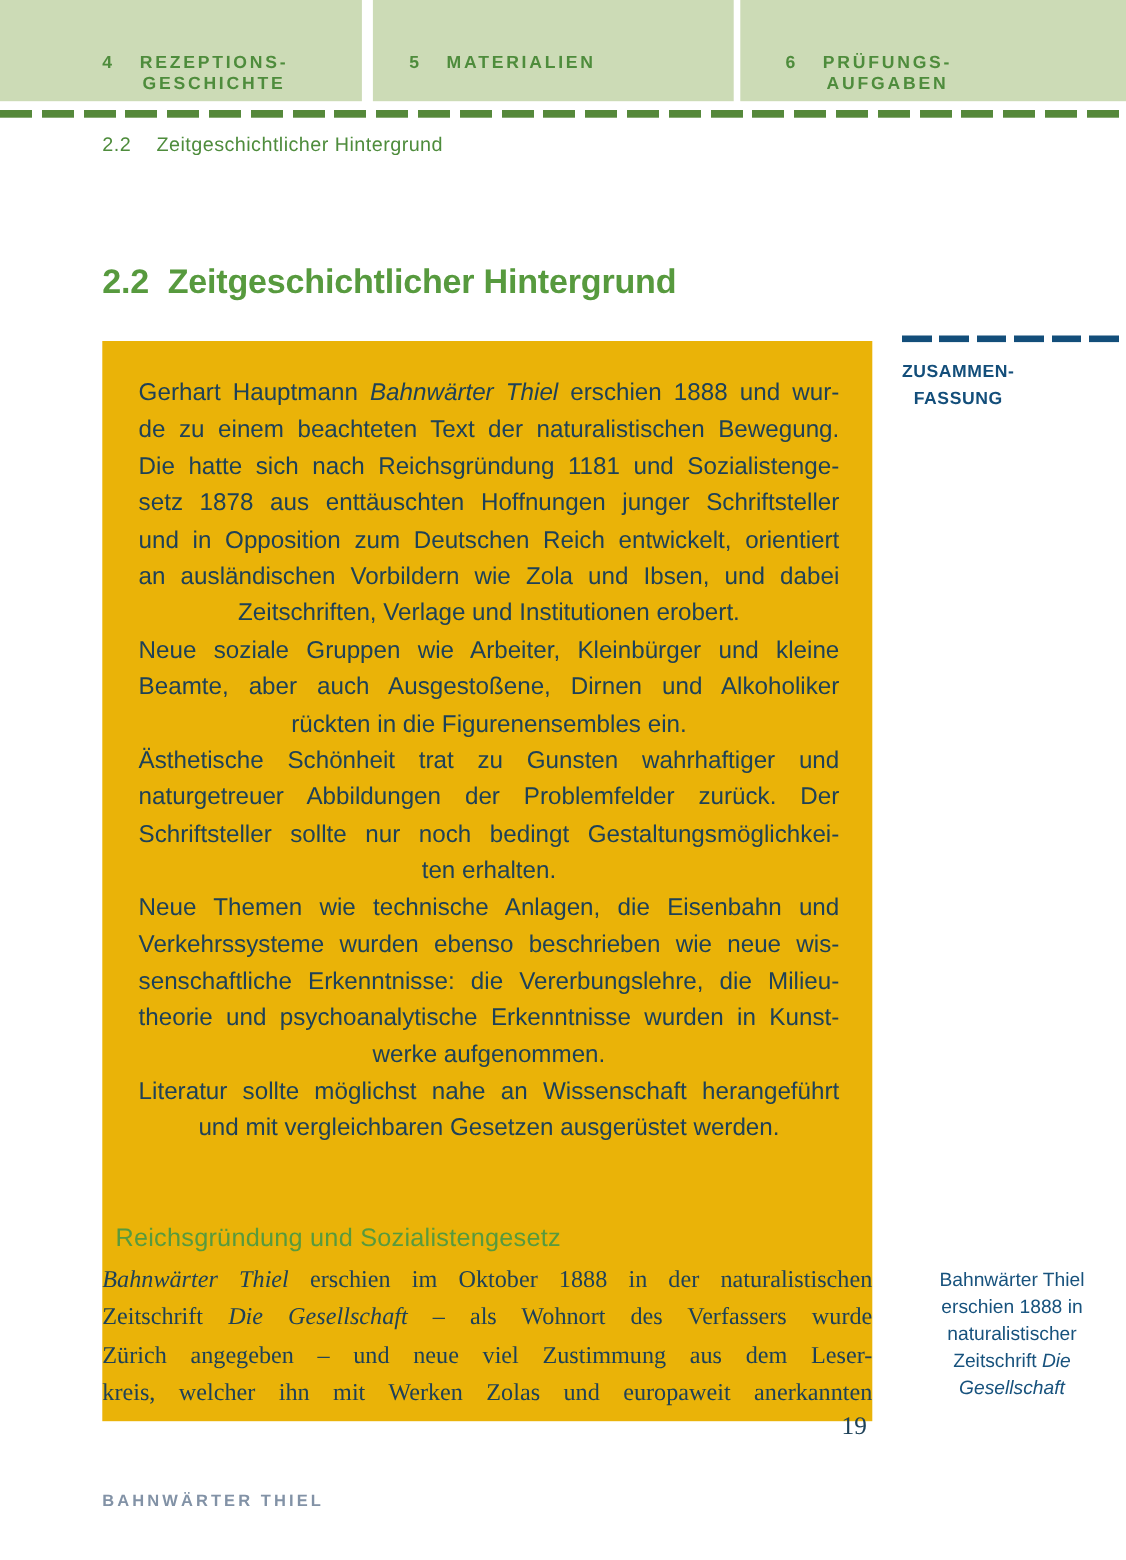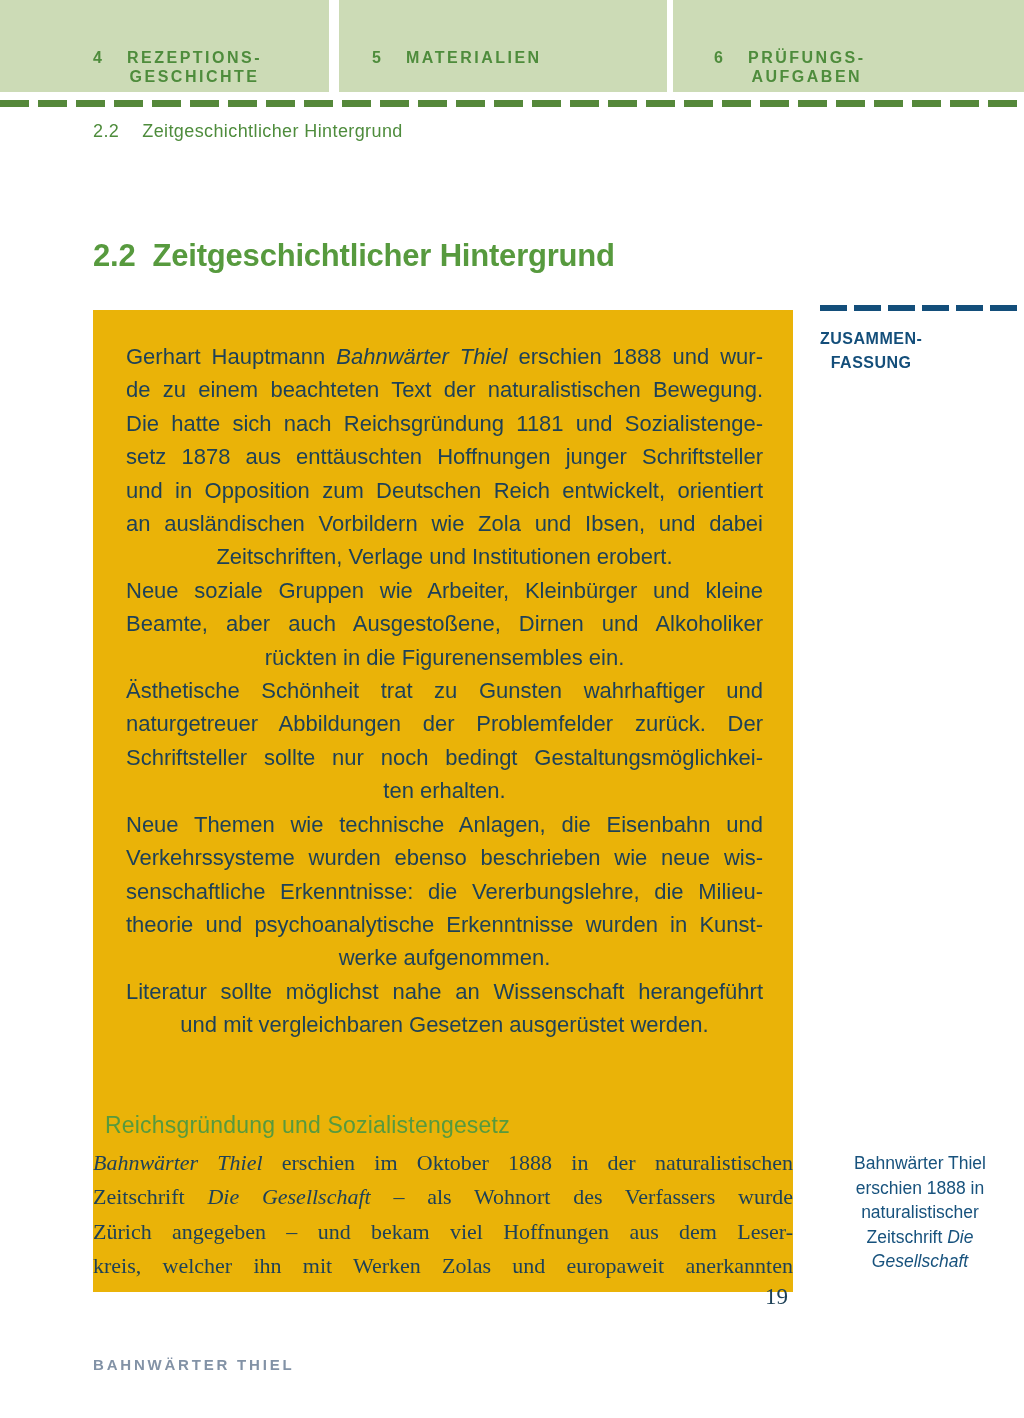--- a/index.html
+++ b/index.html
@@ -154,21 +154,21 @@
   <div class="dash-navy"></div>
   <div class="summary-label">
       <div class="tline">ZUSAMMEN-</div>
       <div class="tline">FASSUNG</div>
     </div>
 
   <div class="h2">Reichsgründung und Sozialistengesetz</div>
   <div class="section-body">
       <div class="tline j"><i>Bahnwärter Thiel</i> erschien im Oktober 1888 in der naturalistischen</div>
       <div class="tline j">Zeitschrift <i>Die Gesellschaft</i> – als Wohnort des Verfassers wurde</div>
-      <div class="tline j">Zürich angegeben – und bekam viel Hoffnungen aus dem Leser-</div>
+      <div class="tline j">Zürich angegeben – und neue viel Zustimmung aus dem Leser-</div>
       <div class="tline j">kreis, welcher ihn mit Werken Zolas und europaweit anerkannten</div>
     </div>
   <div class="margin-note">
       <div class="tline">Bahnwärter Thiel</div>
       <div class="tline">erschien 1888 in</div>
       <div class="tline">naturalistischer</div>
       <div class="tline">Zeitschrift <i>Die</i></div>
       <div class="tline"><i>Gesellschaft</i></div>
     </div>
 

